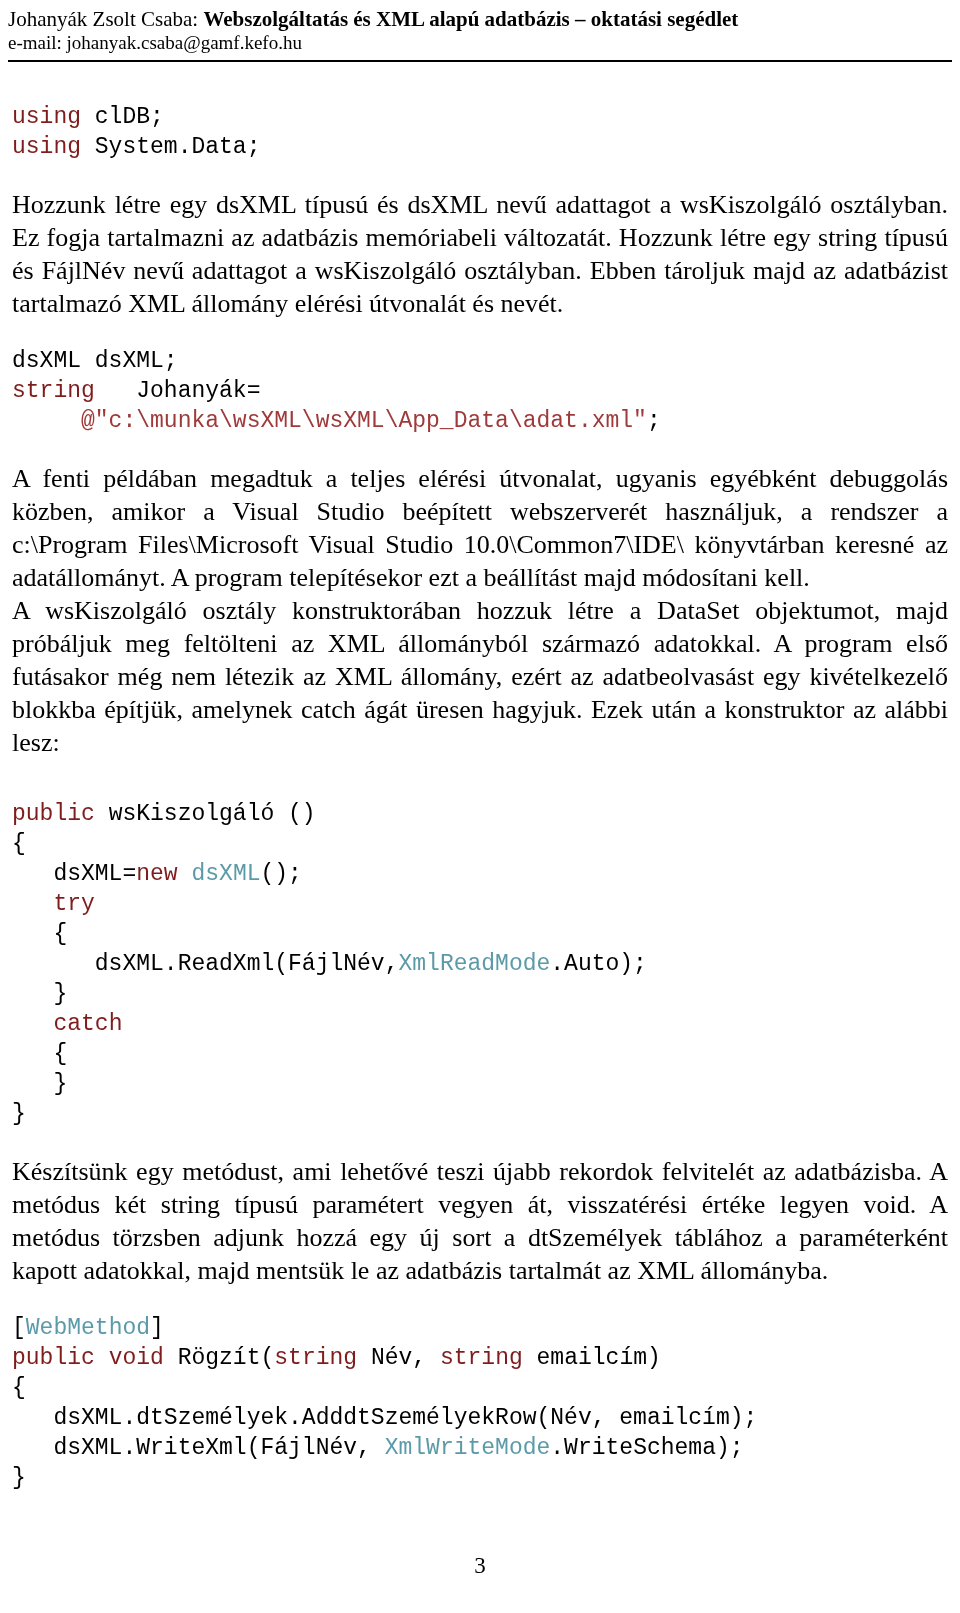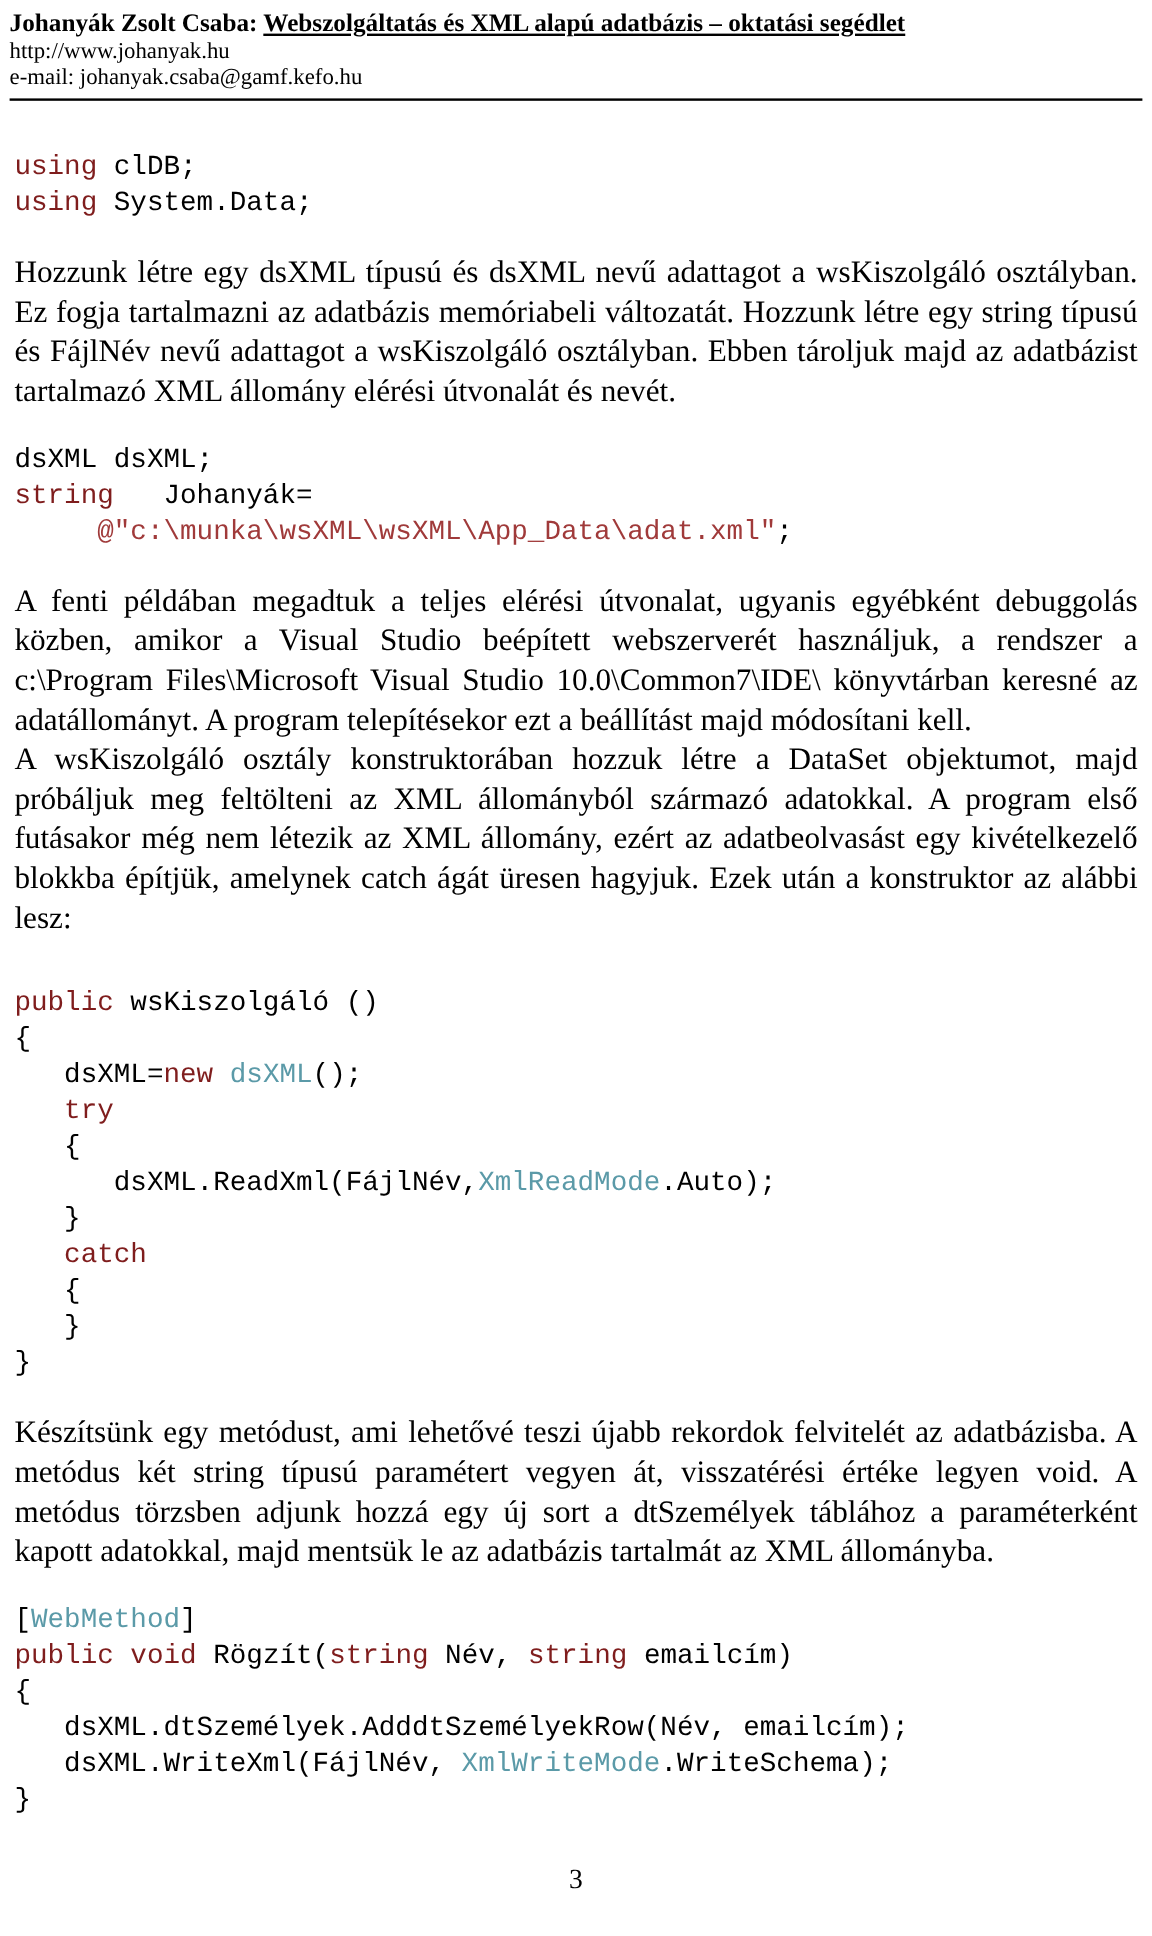--- a/index.html
+++ b/index.html
@@ -26,22 +26,22 @@
 
   
   .doc-header {
     padding-top: 7px;
   }
   .header-title {
     font-size: 21px;
     line-height: 25px;
     white-space: nowrap;
   }
-  .header-title .title-prefix { font-weight: bold; }
-  .header-title .title-main { font-weight: bold; text-decoration: underline; }
+  .header-title .title-prefix { font-weight: normal; }
+  .header-title .title-main { font-weight: bold; }
 
   .header-line {
     font-size: 19px;
     line-height: 22px;
     white-space: nowrap;
   }
   .header-rule {
     border: 0;
     border-top: 2.5px solid #000;
     margin: 6px 0 0 0;
@@ -87,21 +87,20 @@
     line-height: 28px;
   }
 </style>
 </head>
 <body>
 
 <div class="page">
 
   <div class="doc-header">
     <div class="header-title"><span class="title-prefix">Johanyák Zsolt Csaba: </span><span class="title-main">Webszolgáltatás és XML alapú adatbázis – oktatási segédlet</span></div>
-    <div class="header-line">http://www.johanyak.hu</div>
     <div class="header-line">e-mail: johanyak.csaba@gamf.kefo.hu</div>
     <hr class="header-rule">
   </div>
 
   <div class="gap-lg"></div>
 
   <pre class="code"><span class="kw">using</span><span> clDB;</span>
 <span class="kw">using</span><span> System.Data;</span></pre>
 
   <div class="gap-md"></div>

